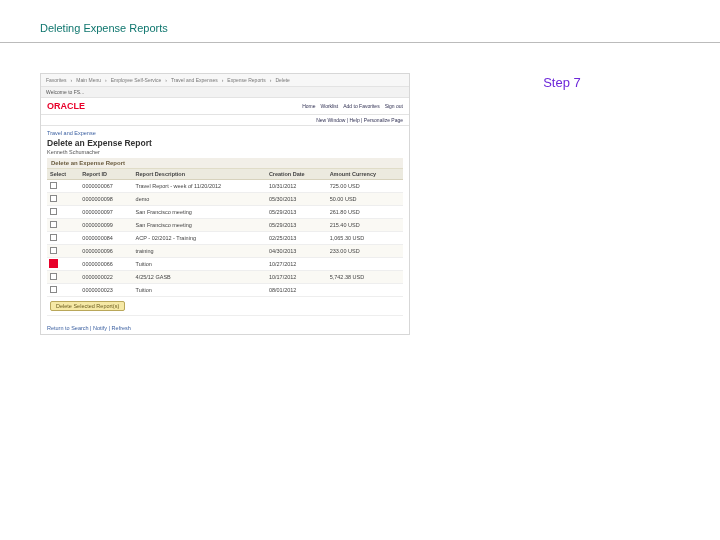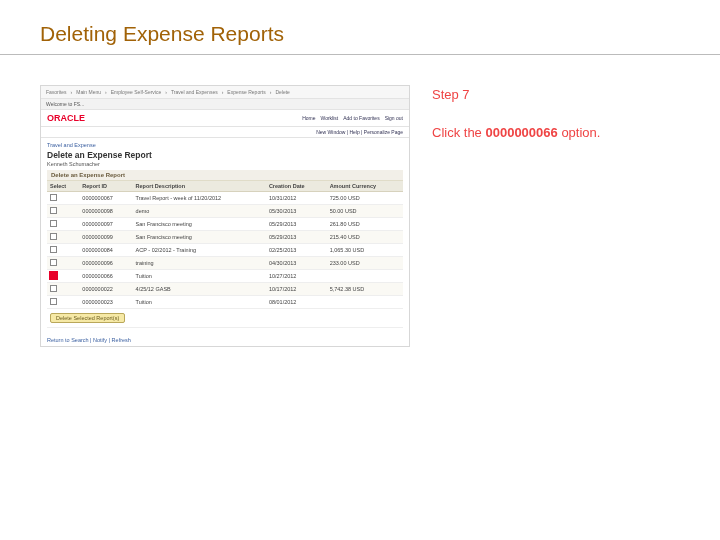--- a/index.html
+++ b/index.html
@@ -12,25 +12,25 @@
     color: #333;
   }
   .header {
     display: flex; justify-content: space-between; align-items: flex-start;
     padding: 18px 28px 6px 40px;
   }
   .logo-block { line-height: 1; }
   .oracle-word { font-size: 18px; font-weight: bold; color: #e8002a; letter-spacing: 0.5px; }
   .oracle-word sup { font-size: 8px; color: #555; vertical-align: top; }
   .upk { font-size: 7px; letter-spacing: 0.5px; color: #222; border-top: 1px solid #c00; padding-top: 2px; margin-top: 2px; }
-  .doc-title { font-size: 21px; color: #a16207; padding-top: 4px; }
+  .doc-title { font-size: 11px; color: #0f766e; padding-top: 4px; }
   .hr { border: none; border-top: 1px solid #bbb; margin-top: 2px; }
   .content { display: flex; padding: 30px 28px 0 40px; gap: 22px; }
   .shot { width: 370px; }
-  .instructions { flex: 1; font-size: 13px; color: #ef4444; line-height: 1.5; }
+  .instructions { flex: 1; font-size: 13px; color: #6d28d9; line-height: 1.5; text-align: center; }
   .instructions p { margin-bottom: 18px; }
   .instructions .bold { font-weight: bold; }
   
   .app { border: 1px solid #d7d7d7; font-size: 6px; color: #444; background: #fff; }
   .app-top { background: #f7f7f7; padding: 3px 5px; font-size: 5px; color: #777; border-bottom: 1px solid #e3e3e3; display:flex; gap:4px; }
   .app-tabs { background: #f2f2f2; padding: 2px 5px; font-size: 5px; color: #555; border-bottom: 1px solid #e3e3e3; display:flex; gap:6px; }
   .app-brand { display:flex; justify-content:space-between; align-items:center; padding: 3px 6px; background:#fff; border-bottom:1px solid #e3e3e3;}
   .app-brand .o { color:#e8002a; font-size:9px; font-weight:bold; }
   .app-brand .links { font-size:5px; color:#335; display:flex; gap:5px; }
   .app-user { text-align:right; font-size:5px; color:#335; padding:2px 6px; border-bottom:1px solid #e3e3e3; }
@@ -174,17 +174,14 @@
               </tr>
             </tbody>
         </table>
       </div>
       <div class="foot">Return to Search | Notify | Refresh</div>
     </div>
   </div>
 
   <div class="instructions">
     <p>Step 7</p>
-    <p>
-      <span>Click the </span><span class="bold">0000000066</span><span> option.</span>
-    </p>
   </div>
 </div>
 
 </body></html>

